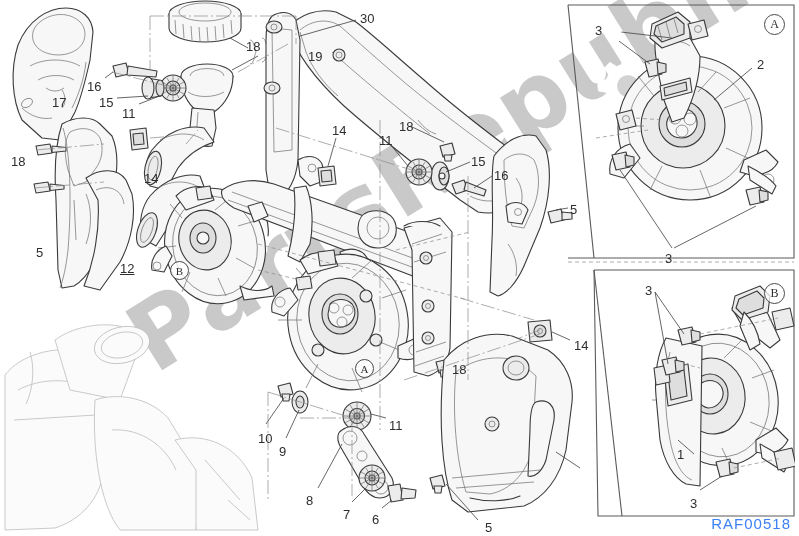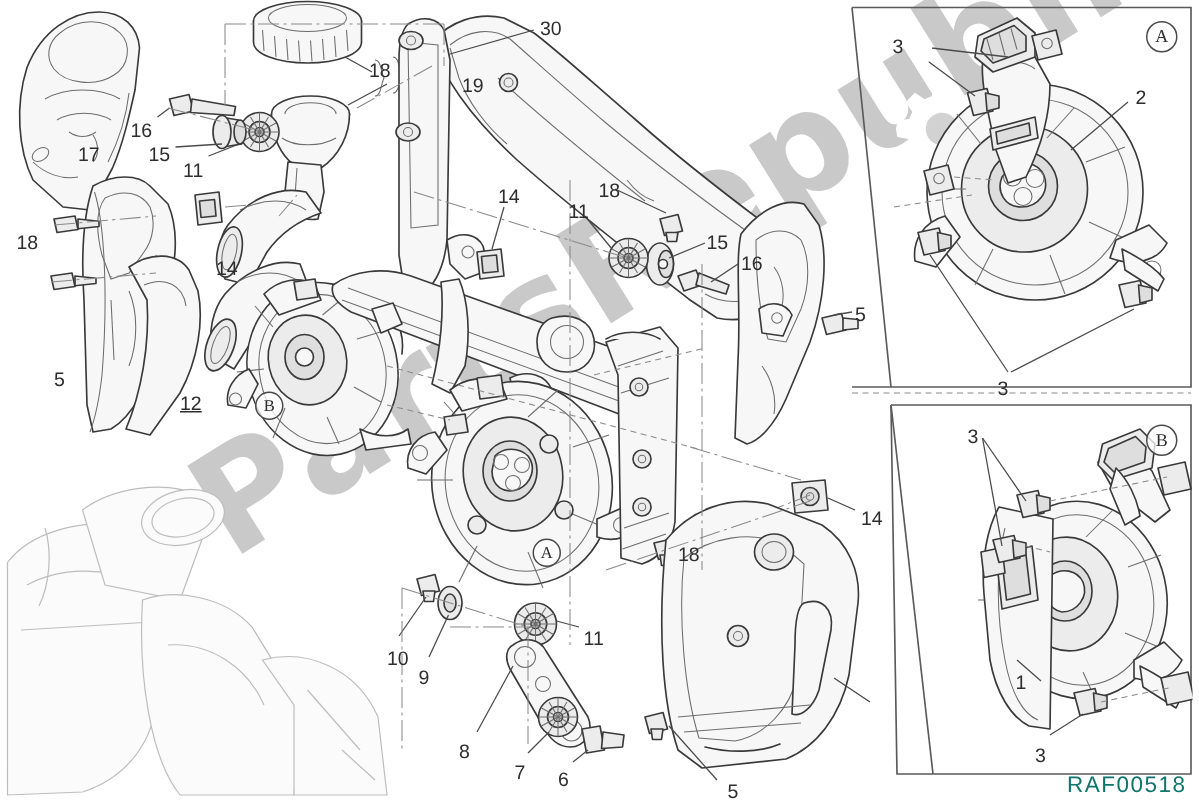--- a/index.html
+++ b/index.html
@@ -51,21 +51,21 @@
     font-size:12px;
     display:flex;align-items:center;justify-content:center;
     background:rgba(255,255,255,0.75);
   }
   .circ.sm{width:17px;height:17px;font-size:11px;}
 
   
   .partcode{
     position:absolute;right:8px;bottom:4px;z-index:5;
     font-family:"Liberation Sans", sans-serif;
-    font-size:15px;letter-spacing:1px;color:#0f766e;
+    font-size:15px;letter-spacing:1px;color:#3b82f6;
   }
 </style>
 </head>
 <body>
 
 <div id="sheet">
 
   <div class="wm-layer">
     <div class="wm-text wm-main">PartsRepublik</div>
     <svg class="wm-gear" viewBox="0 0 100 100">

